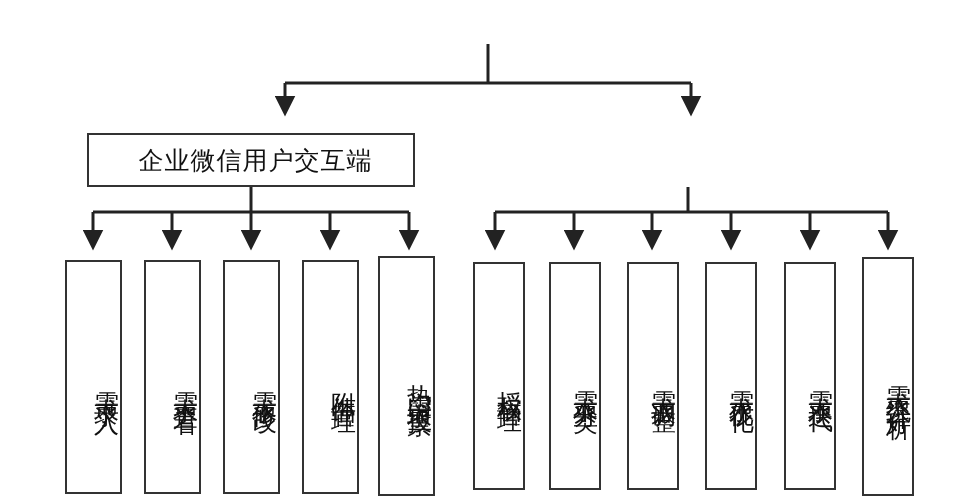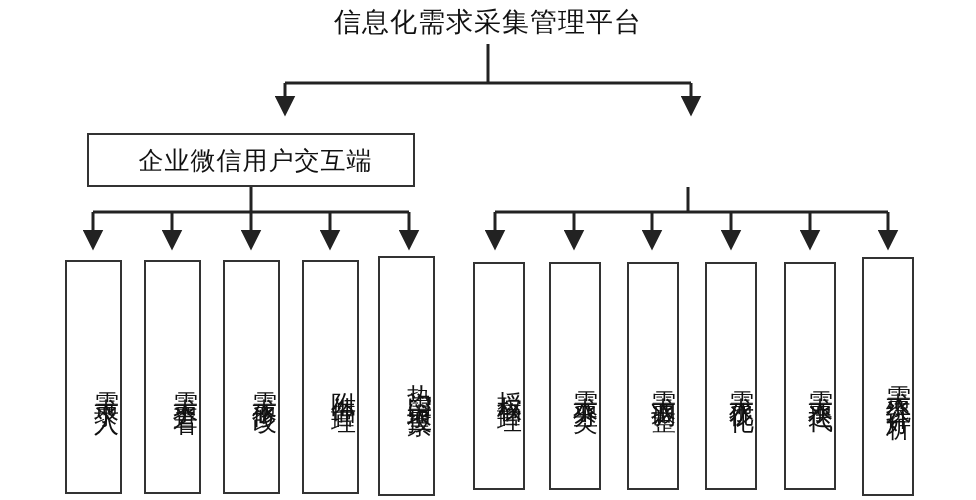--- a/index.html
+++ b/index.html
@@ -96,21 +96,20 @@
       <path d="M 495 212 L 888 212"></path>
       <path d="M 495 212 L 495 240" marker-end="url(#arrow)"></path>
       <path d="M 574 212 L 574 240" marker-end="url(#arrow)"></path>
       <path d="M 652 212 L 652 240" marker-end="url(#arrow)"></path>
       <path d="M 731 212 L 731 240" marker-end="url(#arrow)"></path>
       <path d="M 810 212 L 810 240" marker-end="url(#arrow)"></path>
       <path d="M 888 212 L 888 240" marker-end="url(#arrow)"></path>
     </g>
   </svg>
 
-  <div class="root-title">信息化需求采集管理平台</div>
 
   <div class="node level2" style="left:87px; top:133px; width:328px; height:54px;">
     <span>企业微信用户交互端</span>
   </div>
 
 
   <div class="node leaf" style="left:65px; top:260px; width:57px; height:234px;">
     <span>需求录入</span>
   </div>
 

